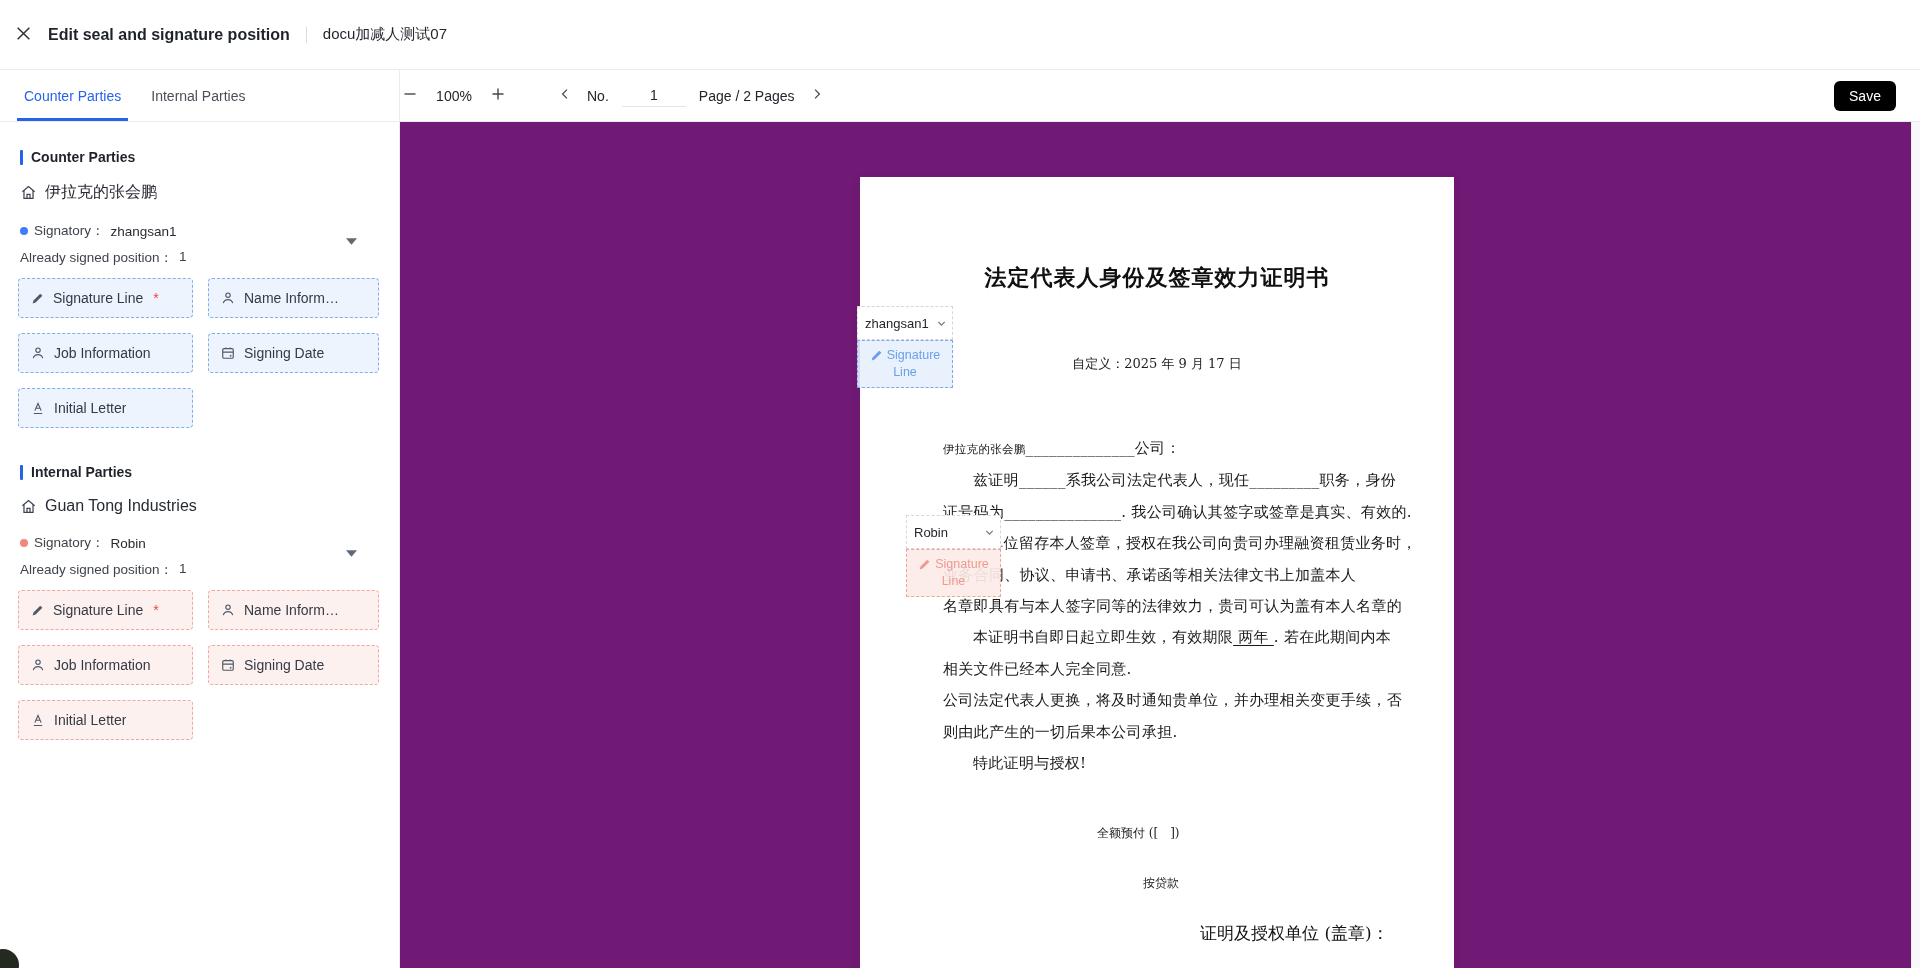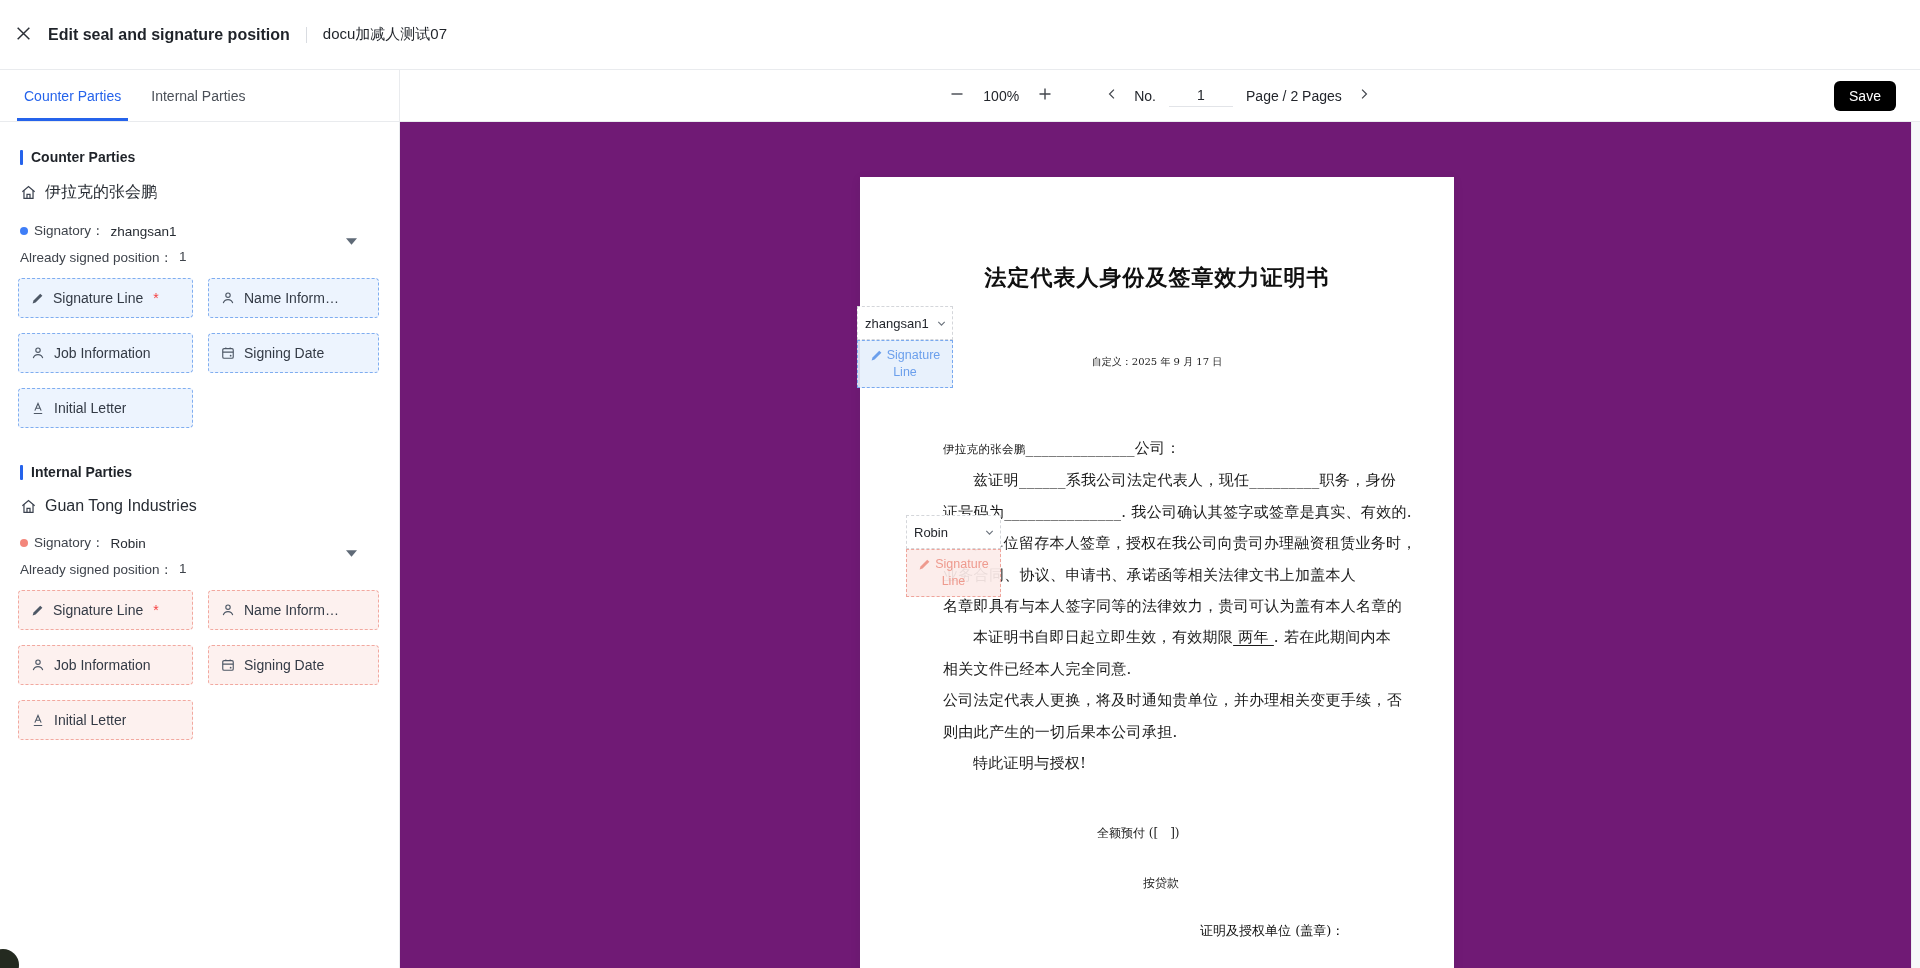--- a/index.html
+++ b/index.html
@@ -16,21 +16,21 @@
   .app-title { font-size:16px; font-weight:700; color:#1f2329; margin-left:12px; white-space:nowrap; }
   .vdiv { width:1px; height:16px; background:#d9dce1; margin:0 16px; }
   .doc-name { font-size:15px; color:#1f2329; white-space:nowrap; }
 
   
   .subbar { height:52px; flex:0 0 52px; border-bottom:1px solid #e9ebee; display:flex; }
   .tabs { width:400px; flex:0 0 400px; border-right:1px solid #e9ebee; display:flex; align-items:stretch; padding-left:24px; gap:30px; }
   .tab { display:flex; align-items:center; font-size:14px; color:#4b5058; position:relative; cursor:pointer; white-space:nowrap; }
   .tab.active { color:#2563eb; font-weight:500; }
   .tab.active::after { content:""; position:absolute; left:-7px; right:-7px; bottom:0; height:3px; background:#2563eb; }
-  .toolbar { flex:1; display:flex; align-items:center; justify-content:center; position:relative; }
+  .toolbar { flex:1; display:flex; align-items:center; position:relative; }
   .tb-group { display:flex; align-items:center; gap:13px; font-size:14px; color:#23262c; }
   .tb-btn { background:none; border:none; padding:2px; display:flex; align-items:center; color:#43474e; cursor:pointer; }
   .zoom-level { min-width:42px; text-align:center; }
   .tb-spacer { width:22px; }
   .page-input { width:64px; border:none; border-bottom:1px solid #e2e4e8; background:transparent; text-align:center; font-size:14px; color:#23262c; outline:none; padding:2px 0 3px; font-family:"Liberation Sans",sans-serif; }
   .save-btn { position:absolute; right:24px; top:50%; transform:translateY(-50%); width:62px; height:30px; background:#000000; color:#fff; border:none; border-radius:6px; font-size:14px; cursor:pointer; font-family:"Liberation Sans",sans-serif; }
 
   
   .content { flex:1; min-height:0; display:flex; }
 
@@ -54,30 +54,30 @@
   .fields-grid.blue .field-btn { background:#edf4fe; border-color:#7fadf0; }
   .fields-grid.red  .field-btn { background:#fdf1ef; border-color:#f2a89f; }
   .fi { display:flex; color:#4e5866; flex:0 0 auto; }
   .fl { overflow:hidden; text-overflow:ellipsis; }
   .req { color:#f53f3f; margin-left:1px; }
 
   
   .main { flex:1; background:#701a75; position:relative; overflow:hidden; }
   .doc-page { position:absolute; left:460px; top:55px; width:594px; height:930px; background:#fff; box-shadow:0 2px 10px rgba(31,35,41,.08); }
   .doc-title { position:absolute; top:86px; left:0; width:100%; text-align:center; margin:0; font-size:22px; font-weight:700; color:#101010; letter-spacing:1px; }
-  .doc-date { position:absolute; top:178px; left:0; width:100%; text-align:center; font-size:10px; color:#1c1c1c; font-family:"DejaVu Serif", serif; }
+  .doc-date { position:absolute; top:178px; left:0; width:100%; text-align:center; font-size:13px; color:#1c1c1c; font-family:"DejaVu Serif", serif; }
   .doc-body { position:absolute; left:83px; top:256px; width:436px; font-family:"DejaVu Serif", serif; font-size:15px; color:#1a1a1a; letter-spacing:.3px; }
   .doc-line { line-height:31.4px; white-space:nowrap; }
   .doc-line.indent { text-indent:30px; }
   .useg { text-decoration:underline; text-underline-offset:3px; }
   .sseg { font-size:11.5px; }
   .doc-small { position:absolute; font-family:"DejaVu Serif", serif; font-size:12px; color:#1c1c1c; }
   .prepay { left:237px; top:648px; }
   .loan { left:283px; top:698px; }
-  .doc-stamp { position:absolute; left:340px; top:745px; font-family:"DejaVu Serif", serif; font-size:13px; color:#101010; }
+  .doc-stamp { position:absolute; left:340px; top:745px; font-family:"DejaVu Serif", serif; font-size:17px; color:#101010; }
 
   
   .overlay { position:absolute; z-index:3; }
   .overlay.blue { left:457px; top:184px; width:96px; }
   .overlay.red  { left:506px; top:393px; width:95px; }
   .ov-select { height:34px; background:#fff; border:1px dashed #d4d6da; display:flex; align-items:center; padding:0 5px 0 7px; font-size:13px; color:#23262c; cursor:pointer; }
   .ov-name { flex:1; overflow:hidden; white-space:nowrap; }
   .ov-chev { color:#6a727c; display:flex; flex:0 0 auto; }
   .ov-field { height:48px; border:1px dashed; display:flex; flex-direction:column; align-items:center; justify-content:center; font-size:12.5px; line-height:17px; cursor:pointer; }
   .overlay.blue .ov-field { background:rgba(230,240,252,.9); border-color:#79a9ef; color:#6b9fec; }

